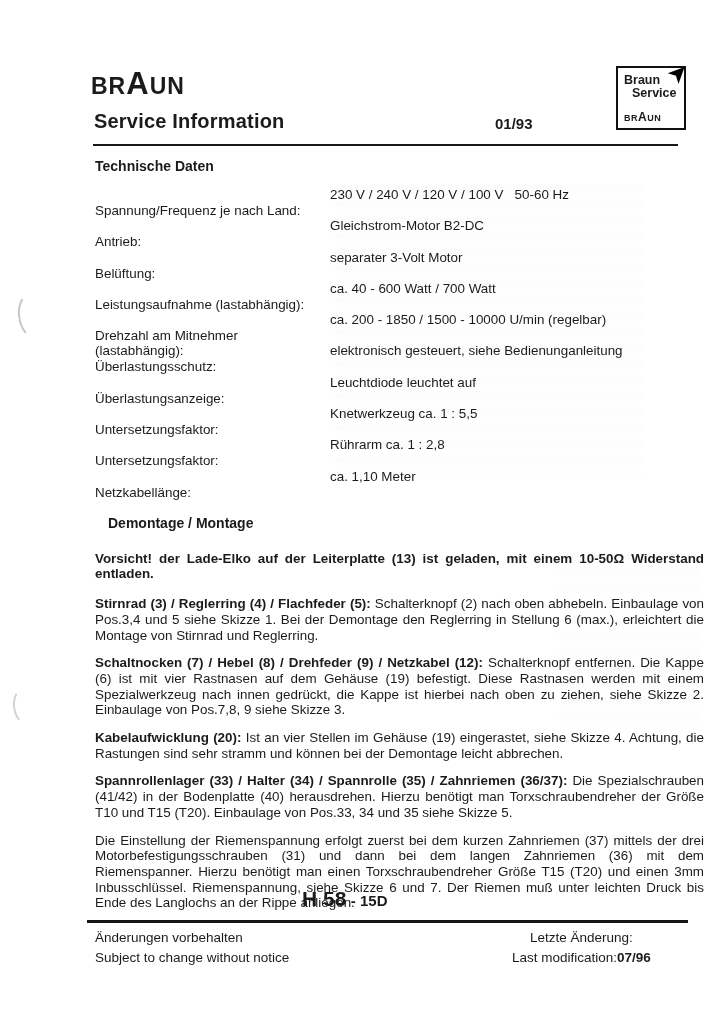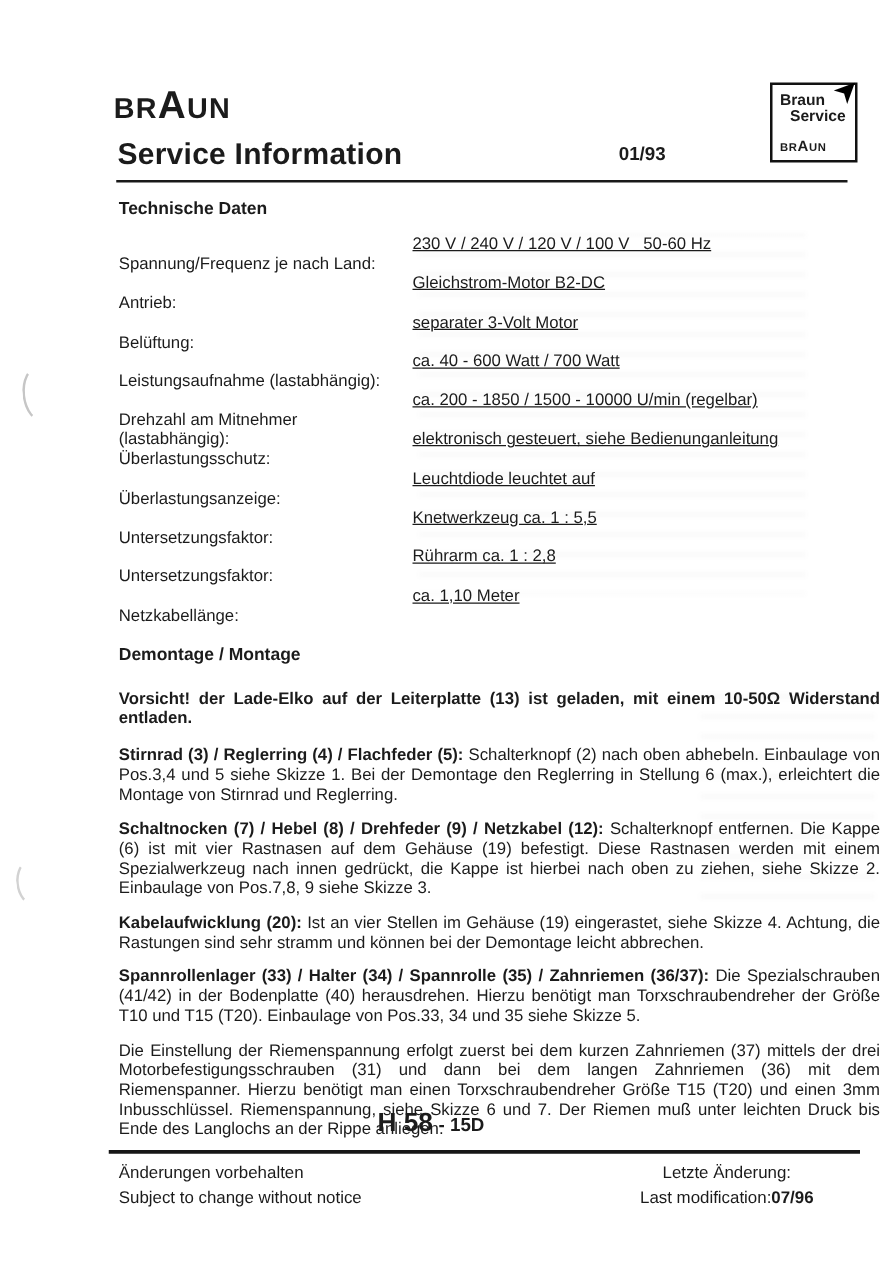--- a/index.html
+++ b/index.html
@@ -4,38 +4,38 @@
 <style>
   html,body { margin:0; padding:0; background:#e8e8e8; }
   .page {
     position:relative; width:709px; height:1017px; margin:0 auto;
     background:#ffffff; overflow:hidden;
     font-family:"Liberation Sans", sans-serif; color:#1b1b1b;
   }
   
   .brand-logo { position:absolute; left:91px; top:66px; font-weight:bold; font-size:23px; letter-spacing:1px; white-space:nowrap; }
   .brand-logo .tall-a { font-size:31px; }
-  .doc-title { position:absolute; left:94px; top:110px; font-weight:bold; font-size:24px; letter-spacing:0.2px; }
+  .doc-title { position:absolute; left:94px; top:110px; font-weight:bold; font-size:20px; letter-spacing:0.2px; }
   .issue { position:absolute; left:495px; top:115px; width:85px; font-weight:bold; font-size:15px; }
   .header-rule { position:absolute; left:93px; top:144px; width:585px; height:2px; background:#191919; }
   .badge { position:absolute; left:616px; top:66px; width:66px; height:60px; border:2.5px solid #111; background:#fff; }
   .badge-line1 { position:absolute; left:6px; top:5px; font-weight:bold; font-size:12.5px; }
   .badge-line2 { position:absolute; left:14px; top:18px; font-weight:bold; font-size:12.5px; }
   .badge-logo { position:absolute; left:6px; bottom:4px; font-weight:bold; font-size:9px; letter-spacing:0.5px; }
   .badge-logo .tall-a { font-size:12px; }
   .badge-arrow { position:absolute; right:-4px; top:-7px; font-size:24px; line-height:24px; color:#000; transform:rotate(-45deg); }
   
   .tech { position:absolute; left:95px; top:158px; width:610px; font-size:13.4px; }
   .tech-heading { font-weight:bold; font-size:14px; margin:0 0 13px 0; }
   .t-row { display:flex; align-items:flex-start; height:31.3px; }
   .t-label { width:235px; flex:0 0 235px;margin-top:16px; }
-  .t-value { flex:1; white-space:pre-wrap;text-decoration:underline; }
+  .t-value { flex:1; white-space:pre-wrap; }
   
   .montage { position:absolute; left:95px; top:516px; width:609px; font-size:13.4px; line-height:15.7px; text-align:justify; }
-  .montage-heading { font-weight:bold; font-size:14px; margin:0 0 19px 0; text-align:left; }
+  .montage-heading { font-weight:bold; font-size:14px; margin:0 0 19px 13px; text-align:left; }
   .montage p { margin:0 0 12px 0; }
   .montage p.warning { font-weight:bold; margin-bottom:14px; }
   
   .footer-rule { position:absolute; left:87px; top:920px; width:601px; height:2.5px; background:#161616; }
   .footer-left { position:absolute; left:95px; top:928px; font-size:13.5px; line-height:19.5px; }
   .footer-code { position:absolute; left:302px; top:887px; white-space:nowrap; }
   .code-main { font-weight:bold; font-size:21px; }
   .code-suffix { font-weight:bold; font-size:15px; }
   .footer-right { position:absolute; left:512px; top:928px; font-size:13.5px; line-height:19.5px;text-align:center; }
   .footer-right b { font-weight:bold; }

